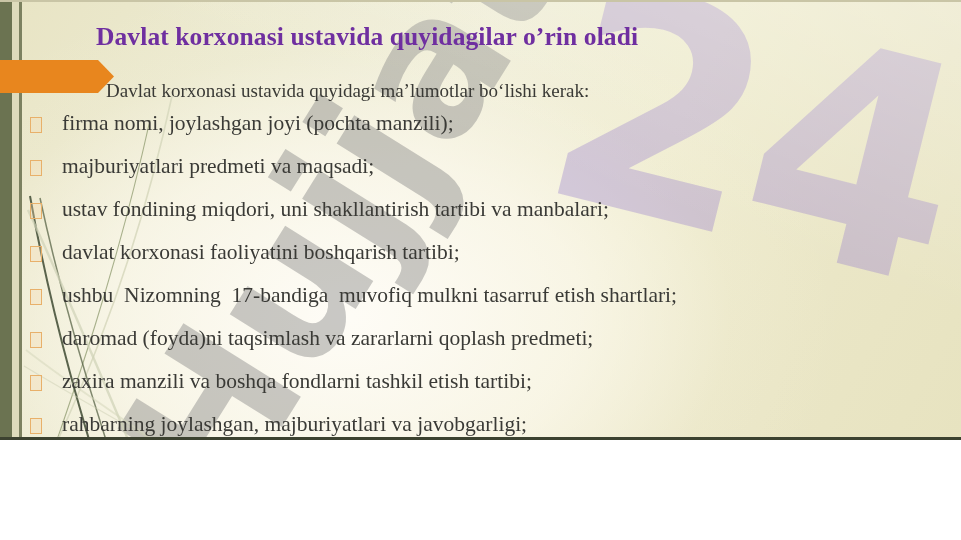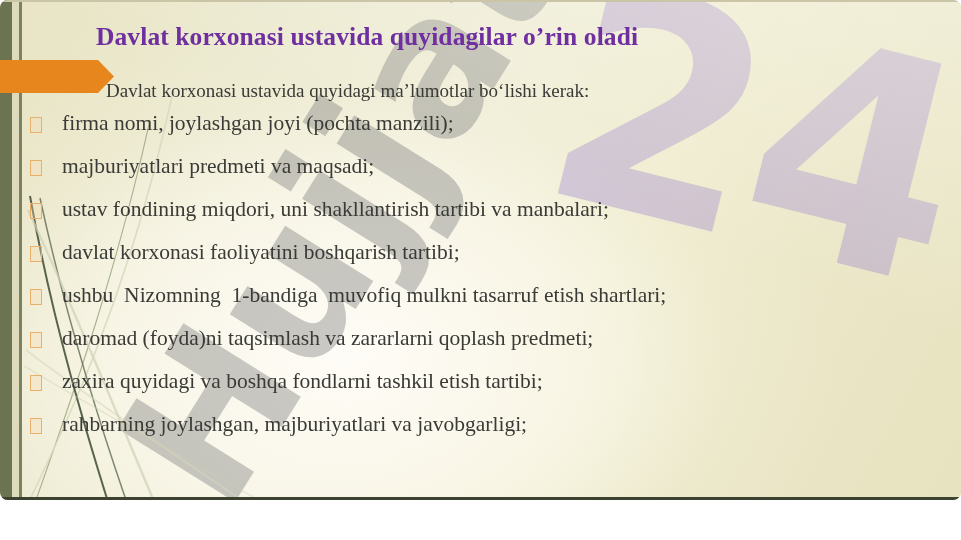--- a/index.html
+++ b/index.html
@@ -7,24 +7,23 @@
     padding: 0;
     background: #ffffff;
   }
   body {
     font-family: "Liberation Serif", "DejaVu Serif", serif;
   }
 
   #slide {
     position: relative;
     width: 961px;
-    height: 500px;
+    height: 440px;
     overflow: hidden;
     background: #ece8cc;
-    border-radius: 8px;
   }
 
   
   .bg-base {
     position: absolute;
     inset: 0;
     background:
       radial-gradient(ellipse 620px 430px at 36% 72%, rgba(255,253,248,0.95) 0%, rgba(253,250,240,0.65) 38%, rgba(247,243,225,0.15) 62%, rgba(236,232,204,0) 80%),
       linear-gradient(118deg, #e8e4c4 0%, #ecead0 22%, #f0eed8 42%, #efeccf 62%, #eae6c6 82%, #e7e3c0 100%);
   }
@@ -221,29 +220,29 @@
     <div class="bullet-row">
       <span class="bullet-marker"></span>
       <span class="bullet-text">ustav fondining miqdori, uni shakllantirish tartibi va manbalari;</span>
     </div>
     <div class="bullet-row">
       <span class="bullet-marker"></span>
       <span class="bullet-text">davlat korxonasi faoliyatini boshqarish tartibi;</span>
     </div>
     <div class="bullet-row">
       <span class="bullet-marker"></span>
-      <span class="bullet-text">ushbu  Nizomning  1-bandiga  muvofiq mulkni tasarruf etish shartlari;</span>
+      <span class="bullet-text">ushbu  Nizomning  17-bandiga  muvofiq mulkni tasarruf etish shartlari;</span>
     </div>
     <div class="bullet-row">
       <span class="bullet-marker"></span>
       <span class="bullet-text">daromad (foyda)ni taqsimlash va zararlarni qoplash predmeti;</span>
     </div>
     <div class="bullet-row">
       <span class="bullet-marker"></span>
-      <span class="bullet-text">zaxira quyidagi va boshqa fondlarni tashkil etish tartibi;</span>
+      <span class="bullet-text">zaxira manzili va boshqa fondlarni tashkil etish tartibi;</span>
     </div>
     <div class="bullet-row">
       <span class="bullet-marker"></span>
       <span class="bullet-text">rahbarning joylashgan, majburiyatlari va javobgarligi;</span>
     </div>
   </div>
 
 </div>
 
 </body></html>

